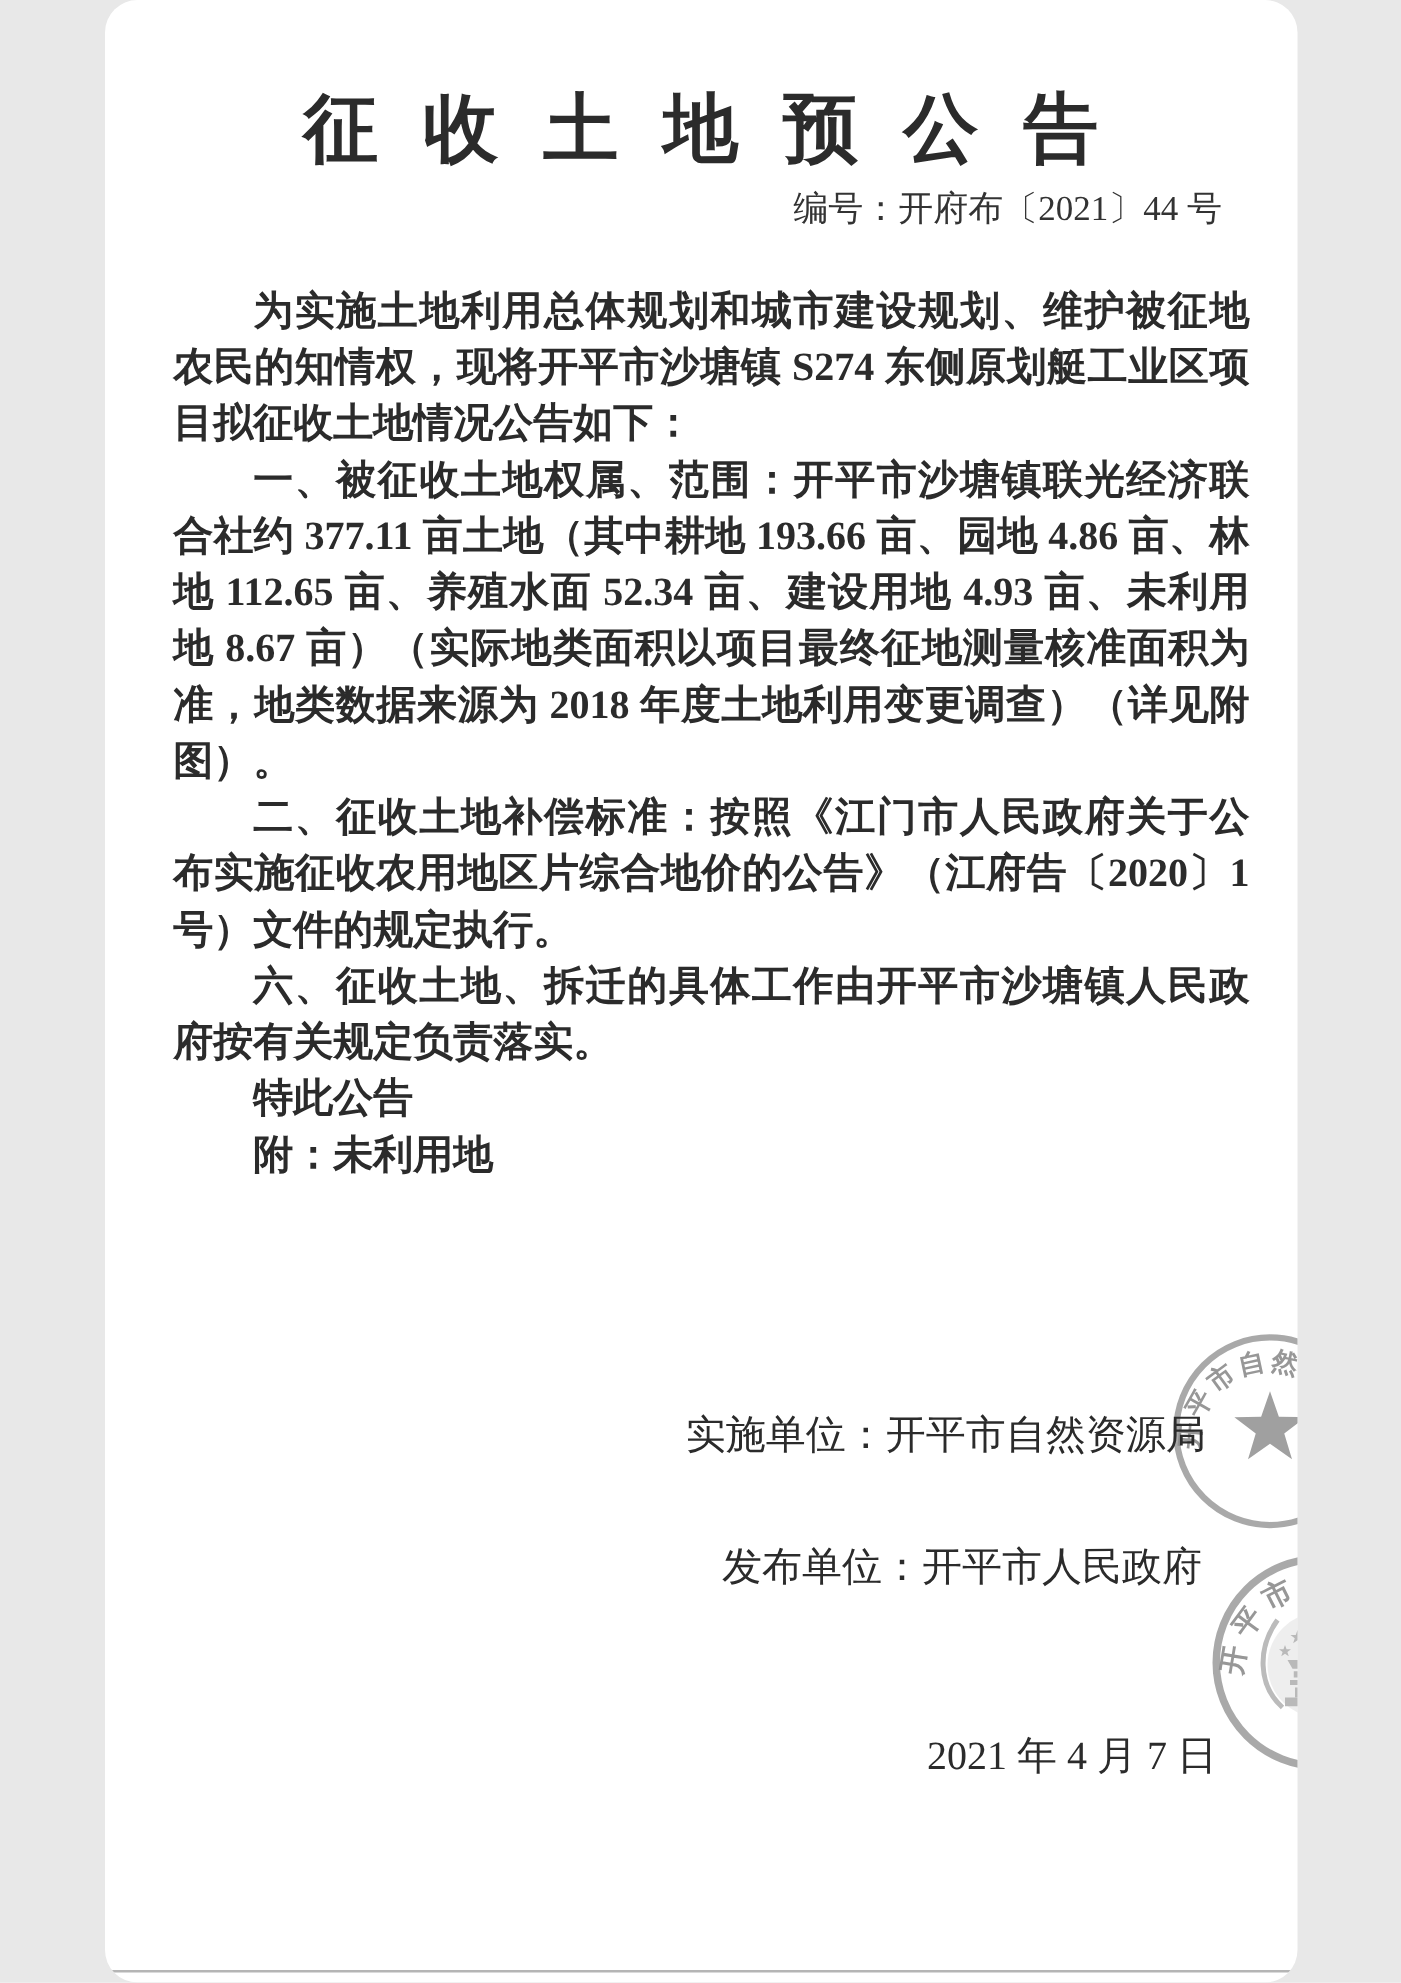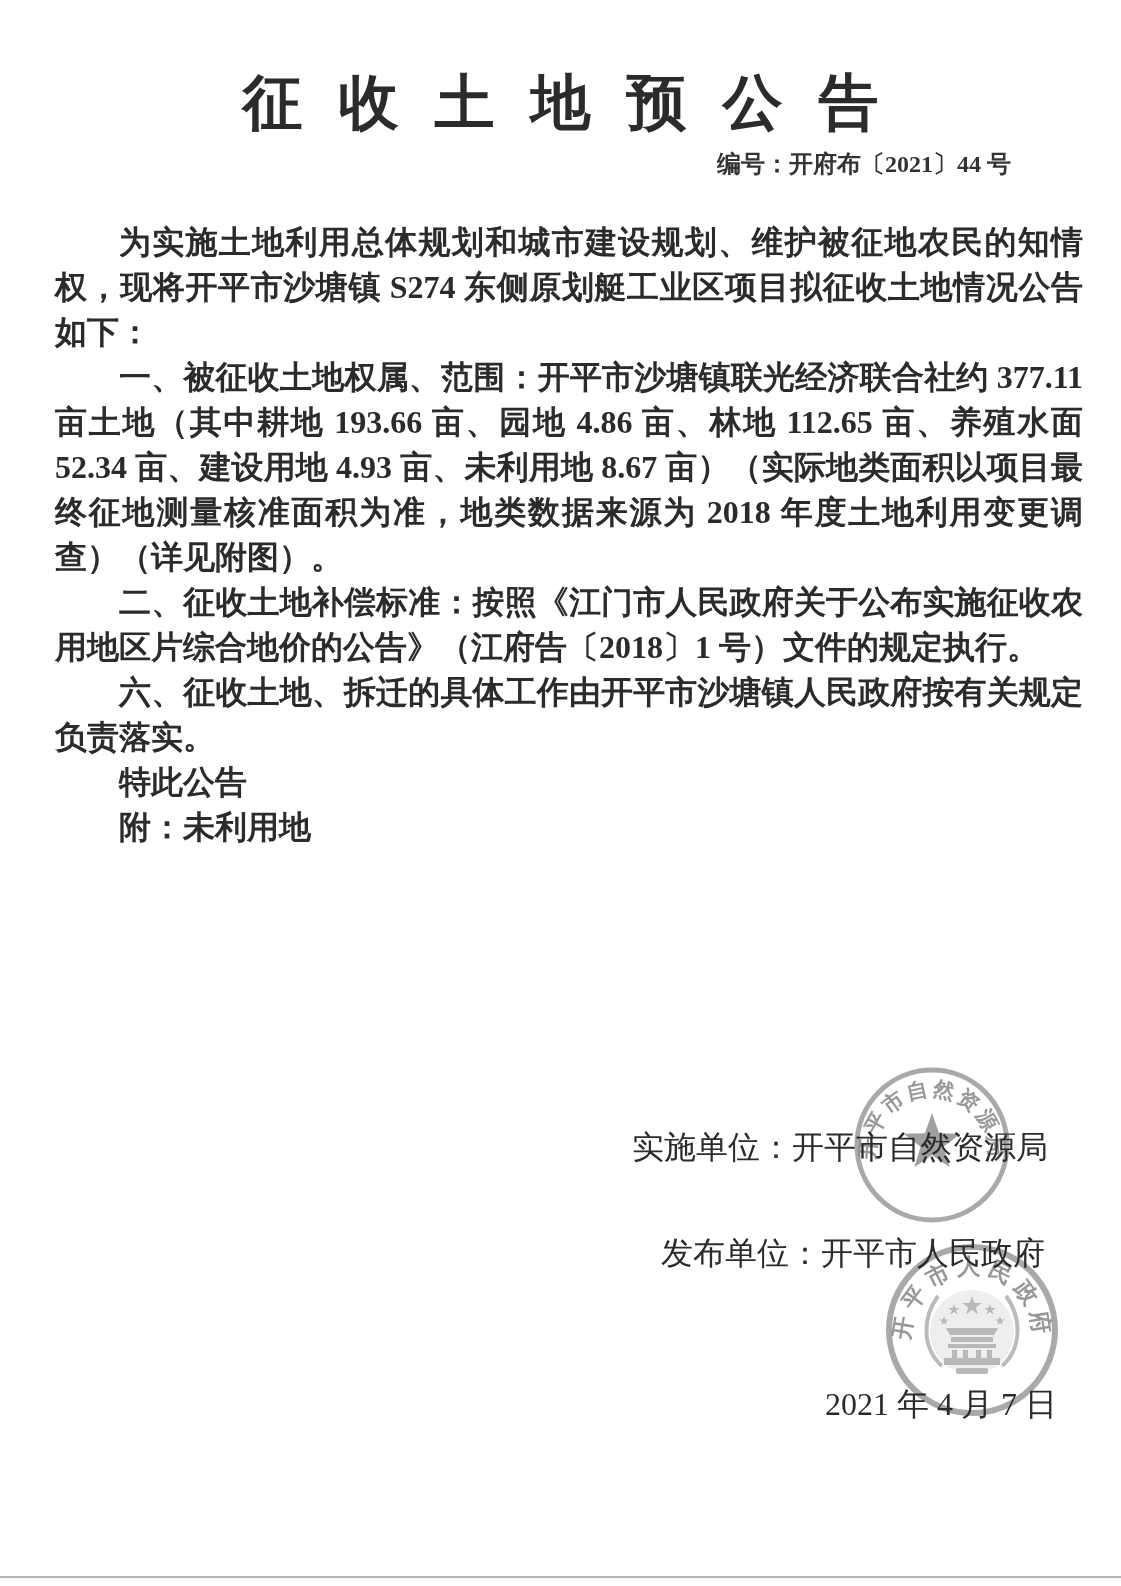--- a/index.html
+++ b/index.html
@@ -1,40 +1,41 @@
 <!DOCTYPE html>
 <html lang="zh"><head>
 <meta charset="utf-8">
 <style>
   html,body{margin:0;padding:0;background:#e8e8e8;}
   .page{
     position:relative;
-    width:1121px;height:1586px;
+    width:954px;height:1586px;
     margin:0 auto;
     background:#ffffff;
     overflow:hidden;
     font-family:"Liberation Serif","DejaVu Serif",serif;
     color:#262626;
+    border-radius:26px;
   }
   .title{
     padding-top:70px;
     text-align:center;
     font-size:60px;
     font-weight:bold;
     letter-spacing:0.6em;
     text-indent:0.6em;
     line-height:1.1;
     color:#2b2b2b;
   }
   .doc-number{
     margin-top:12px;
-    padding-right:110px;
+    padding-right:60px;
     text-align:right;
-    font-size:24px;
-    font-weight:bold;
+    font-size:28px;
+    font-weight:normal;
     color:#333333;
   }
   .body-text{
     position:relative;
     z-index:2;
     margin-top:40px;
     padding:0 38px 0 55px;
     font-size:32px;
     font-weight:bold;
     line-height:45px;
@@ -76,21 +77,21 @@
 
 <div class="page">
 
   <div class="title">征收土地预公告</div>
 
   <div class="doc-number">编号：开府布〔2021〕44 号</div>
 
   <div class="body-text">
     <p>为实施土地利用总体规划和城市建设规划、维护被征地农民的知情权，现将开平市沙塘镇 S274 东侧原划艇工业区项目拟征收土地情况公告如下：</p>
     <p>一、被征收土地权属、范围：开平市沙塘镇联光经济联合社约 377.11 亩土地（其中耕地 193.66 亩、园地 4.86 亩、林地 112.65 亩、养殖水面 52.34 亩、建设用地 4.93 亩、未利用地 8.67 亩）（实际地类面积以项目最终征地测量核准面积为准，地类数据来源为 2018 年度土地利用变更调查）（详见附图）。</p>
-    <p>二、征收土地补偿标准：按照《江门市人民政府关于公布实施征收农用地区片综合地价的公告》（江府告〔2018〕1 号）文件的规定执行。</p>
+    <p>二、征收土地补偿标准：按照《江门市人民政府关于公布实施征收农用地区片综合地价的公告》（江府告〔2020〕1 号）文件的规定执行。</p>
     <p>六、征收土地、拆迁的具体工作由开平市沙塘镇人民政府按有关规定负责落实。</p>
     <p>特此公告</p>
     <p>附：未利用地</p>
   </div>
 
   <div class="seal seal-1">
     <svg viewBox="0 0 164 164">
       <circle cx="82" cy="82" r="75" fill="none" stroke="#9a9a9a" stroke-width="5" opacity="0.85"></circle>
       <polygon points="82,50 89.1,70.3 110.5,70.7 93.4,83.7 99.6,104.3 82,92 64.4,104.3 70.6,83.7 53.5,70.7 74.9,70.3" fill="#8f8f8f" opacity="0.85"></polygon>
       <path id="sealArc1" d="M 27,105 A 57,57 0 1 1 137,105" fill="none"></path>

